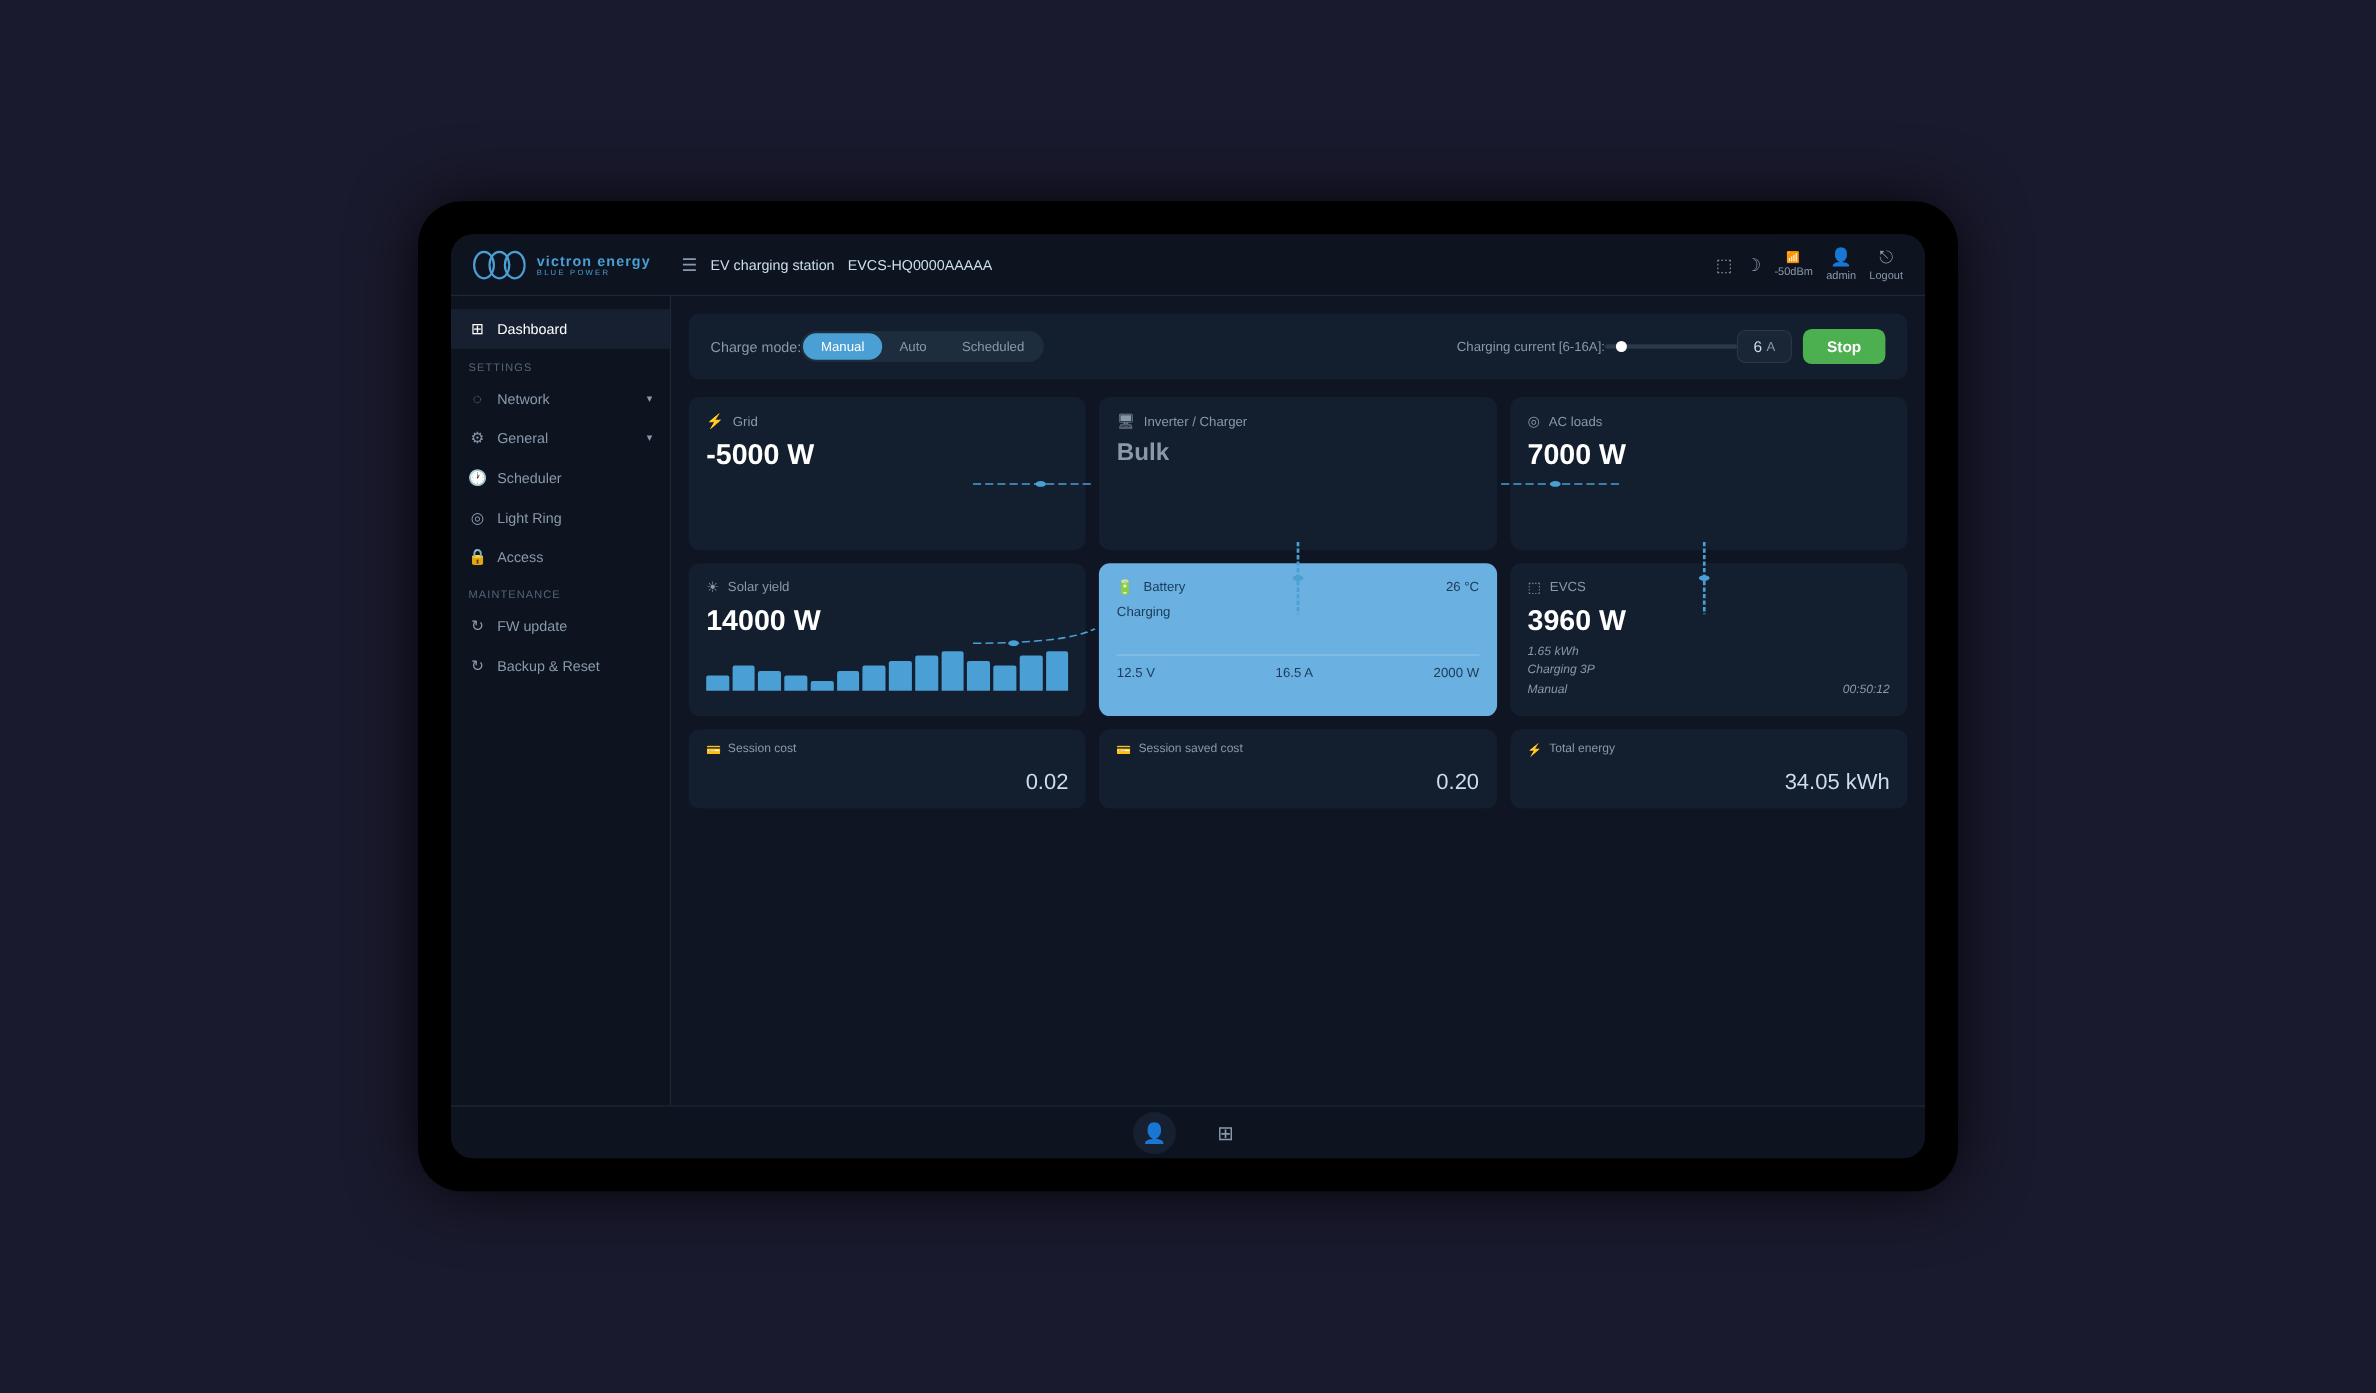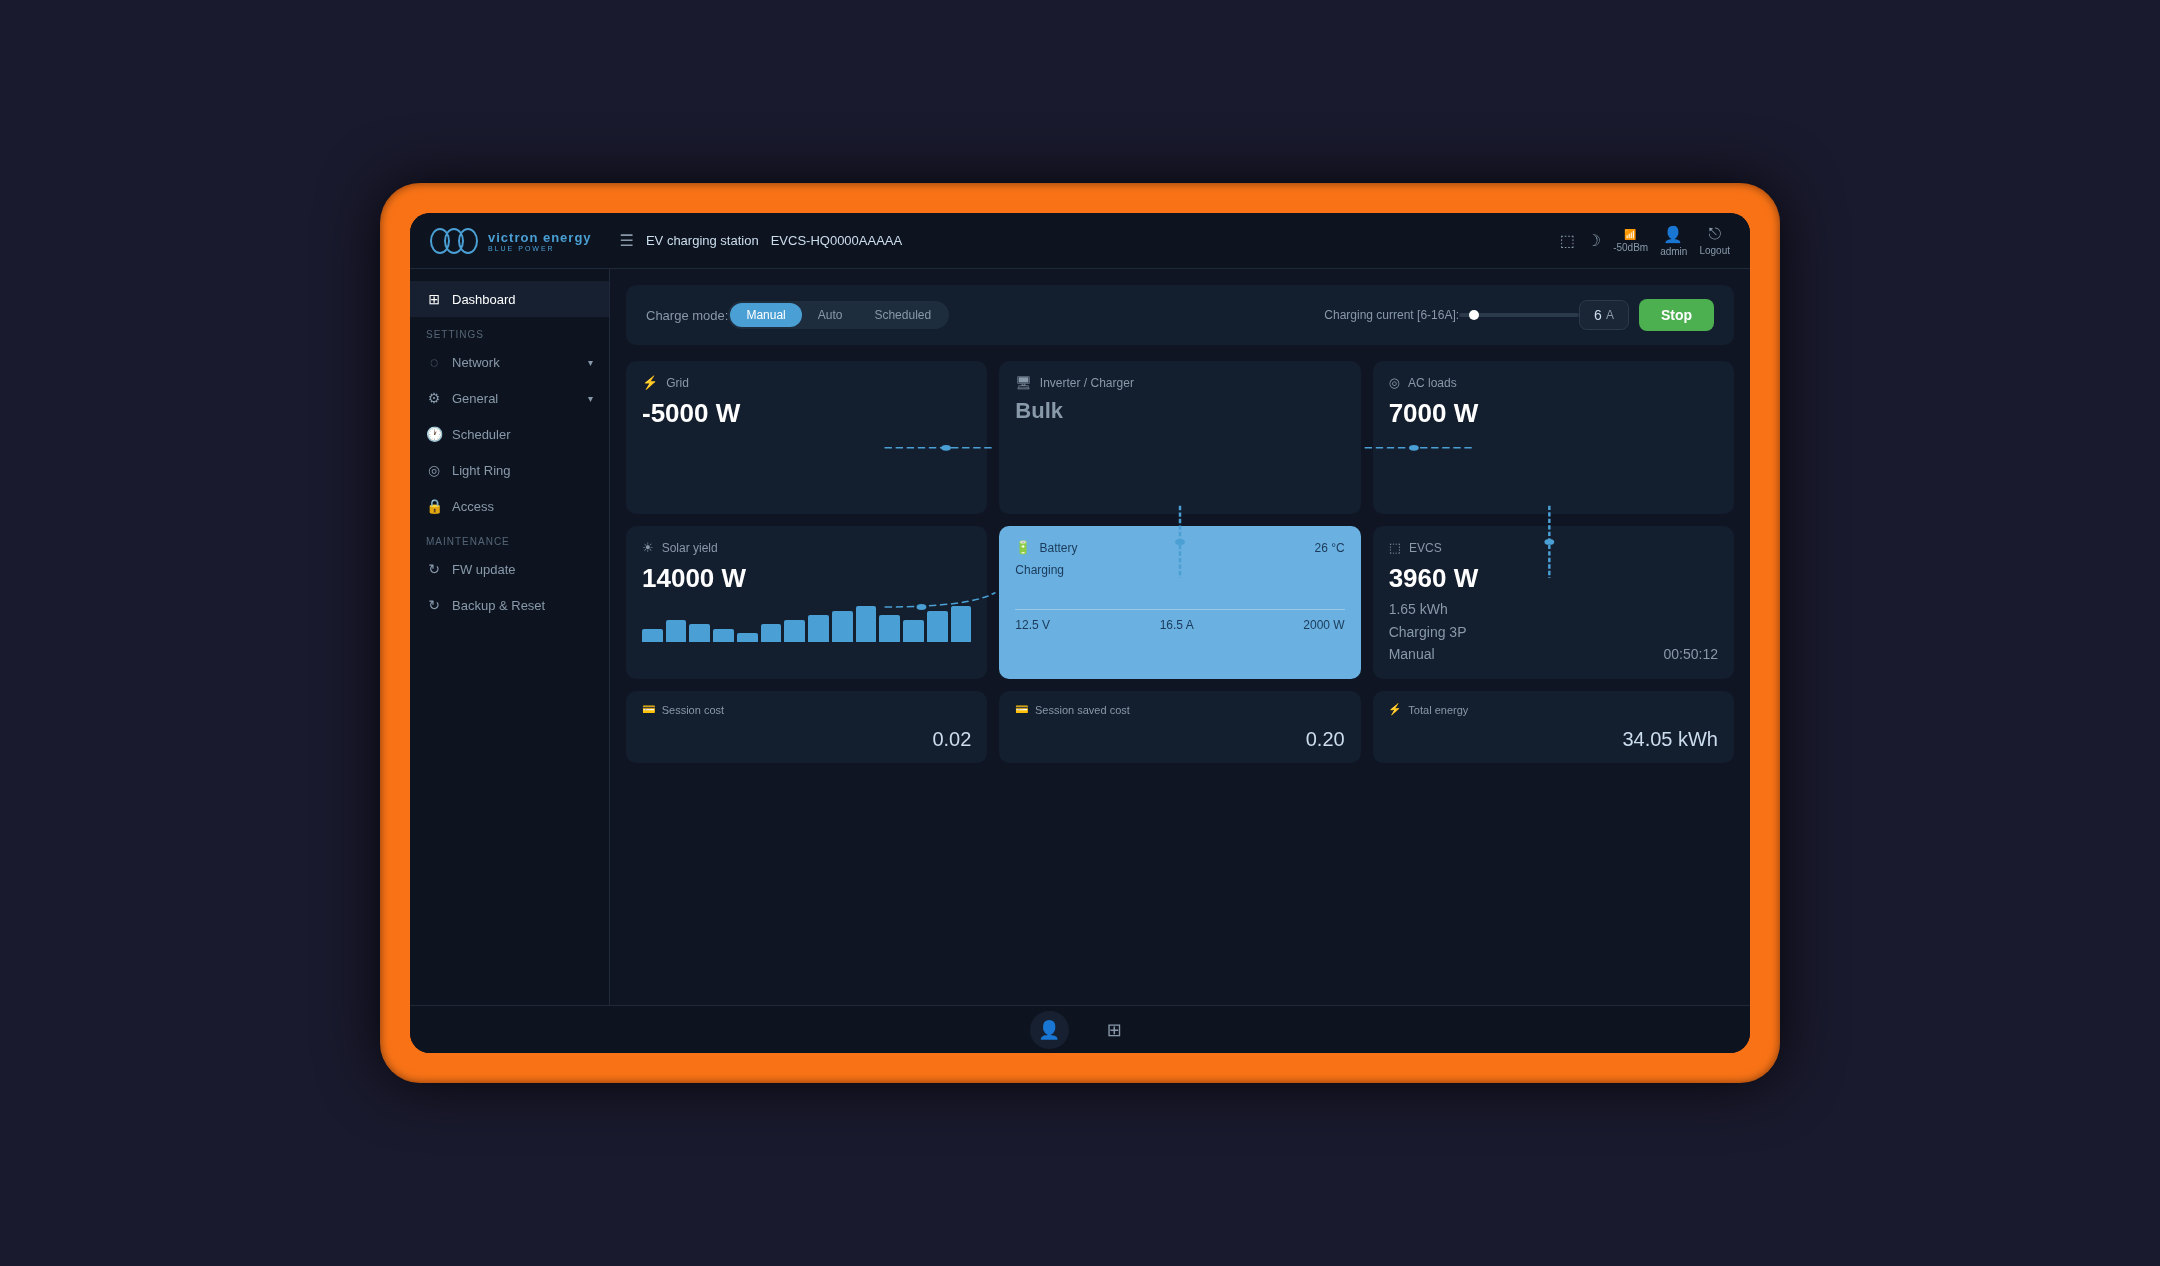--- a/index.html
+++ b/index.html
@@ -7,21 +7,21 @@
       background: #1a1a2e;
       display: flex;
       align-items: center;
       justify-content: center;
       min-height: 100vh;
       font-family: -apple-system, BlinkMacSystemFont, 'Segoe UI', sans-serif;
     }
     .tablet-frame {
       width: 1400px;
       height: 900px;
-      background: #f97316;
+      background: #000000;
       border-radius: 40px;
       padding: 30px;
       box-shadow: 0 0 60px rgba(0,0,0,0.8), inset 0 0 10px rgba(0,0,0,0.5);
       display: flex;
       flex-direction: column;
     }
     .app-container {
       flex: 1;
       background: #0f1523;
       border-radius: 20px;
@@ -271,24 +271,25 @@
       border-top: 1px solid rgba(255,255,255,0.3);
       padding-top: 8px;
     }
     
     .inverter-card .card-value {
       font-size: 24px;
       color: #8899aa;
     }
     
     .evcs-detail {
-      font-size: 14px;
+      font-size: 11px;
       color: #8899aa;
       line-height: 1.6;
       margin-top: 4px;
+      font-style: italic;
     }
     
     .solar-bars {
       display: flex;
       align-items: flex-end;
       gap: 3px;
       height: 40px;
       margin-top: 8px;
     }
     .solar-bar {

